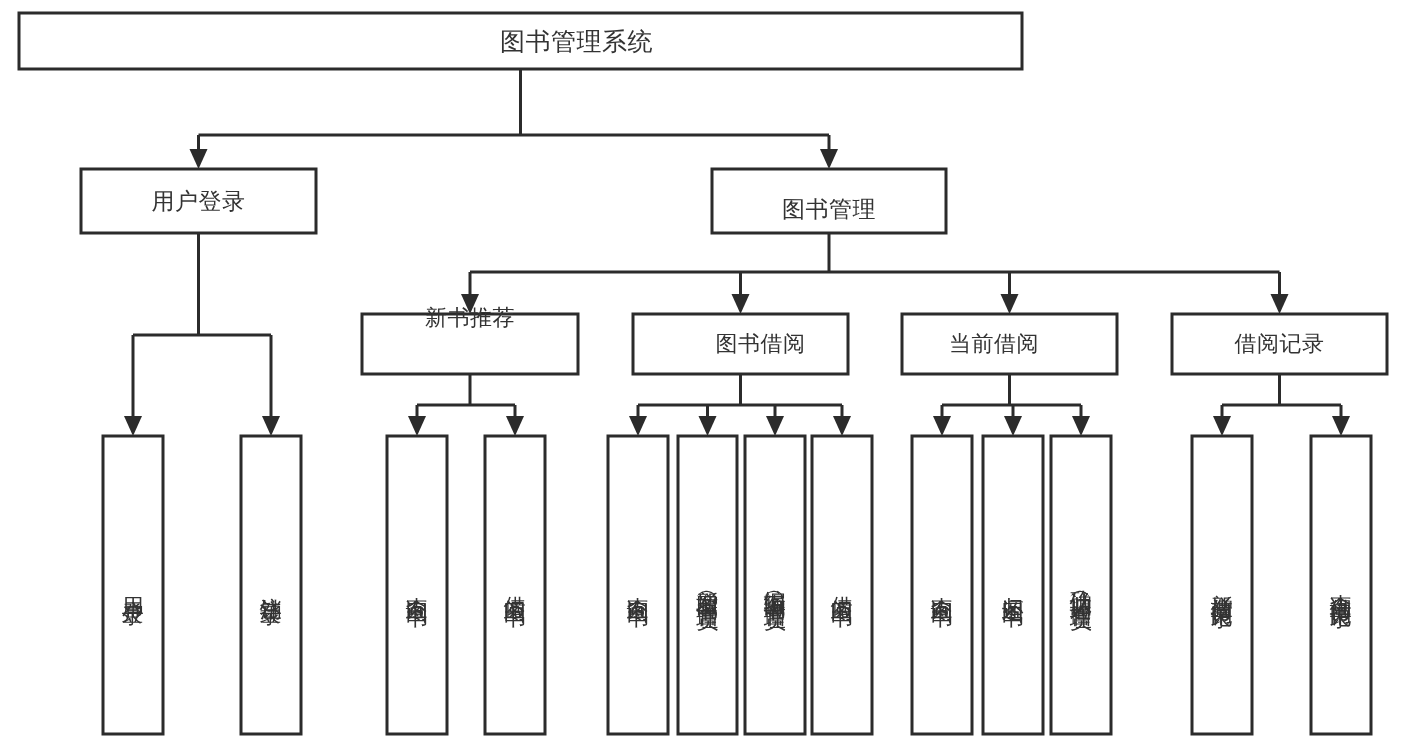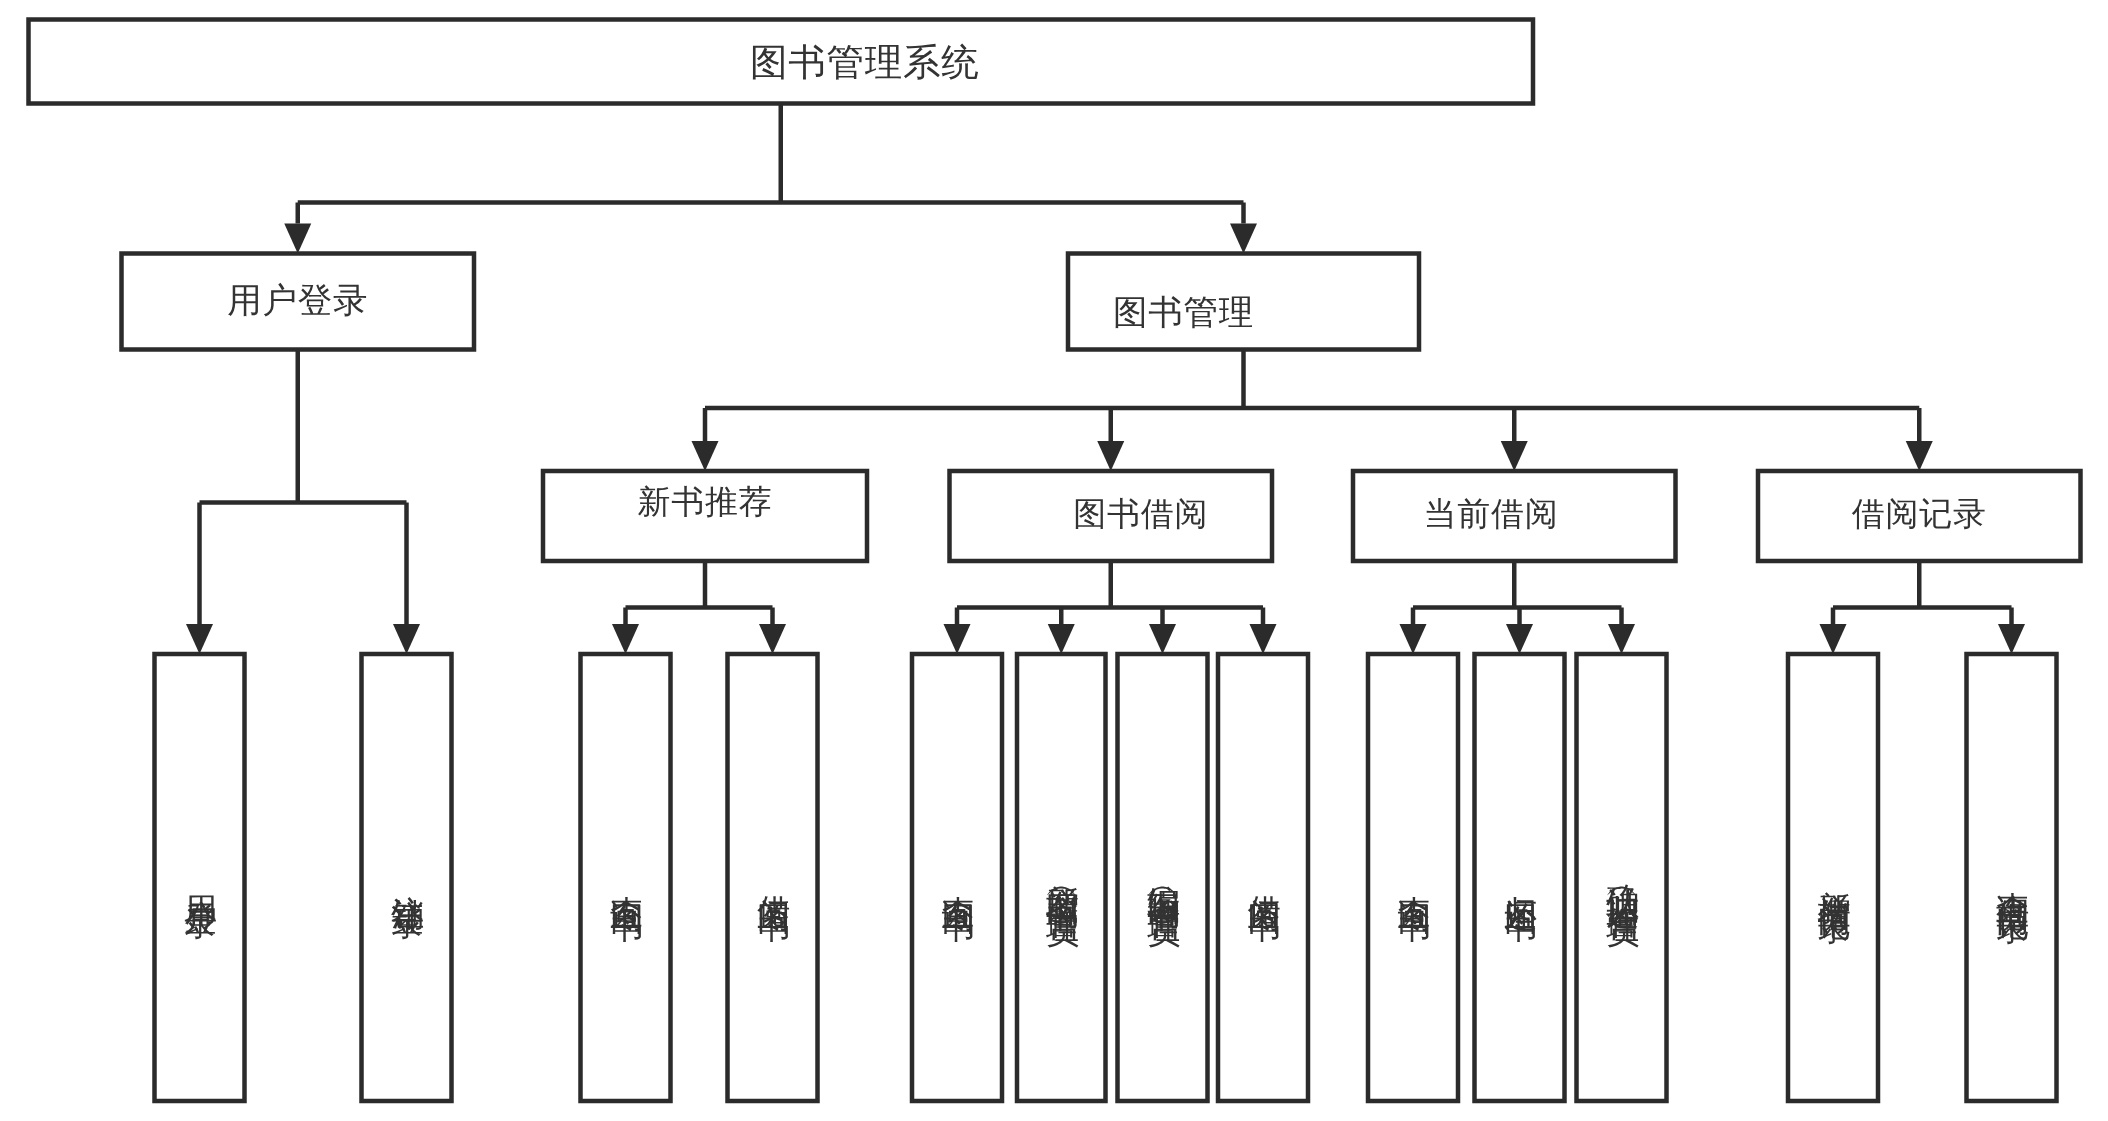--- a/index.html
+++ b/index.html
@@ -155,22 +155,22 @@
         <rect x="983" y="436" width="60" height="298" class="node-box"></rect>
         <rect x="1051" y="436" width="60" height="298" class="node-box"></rect>
         <rect x="1192" y="436" width="60" height="298" class="node-box"></rect>
         <rect x="1311" y="436" width="60" height="298" class="node-box"></rect>
       </g>
   </svg>
 
   <div id="label-layer">
       <div class="node-label horizontal label-root" style="left: 19px; top: 13px; width: 1115px; height: 56px;">图书管理系统</div>
       <div class="node-label horizontal label-l1" style="left: 81px; top: 169px; width: 235px; height: 64px;">用户登录</div>
-      <div class="node-label horizontal label-l1" style="left: 672px; top: 169px; width: 234px; height: 80px;">图书管理</div>
-      <div class="node-label horizontal label-l2" style="left: 362px; top: 314px; width: 216px; height: 44px;">新书推荐</div>
+      <div class="node-label horizontal label-l1" style="left: 712px; top: 169px; width: 234px; height: 80px;">图书管理</div>
+      <div class="node-label horizontal label-l2" style="left: 362px; top: 296px; width: 216px; height: 44px;">新书推荐</div>
       <div class="node-label horizontal label-l2" style="left: 633px; top: 314px; width: 215px; height: 60px; padding-left: 20px;">图书借阅</div>
       <div class="node-label horizontal label-l2" style="left: 902px; top: 314px; width: 184px; height: 60px;">当前借阅</div>
       <div class="node-label horizontal label-l2" style="left: 1172px; top: 314px; width: 215px; height: 60px;">借阅记录</div>
       <div class="node-label vertical label-leaf" style="left: 103px; top: 436px; width: 60px; height: 298px;">用户登录</div>
       <div class="node-label vertical label-leaf" style="left: 241px; top: 436px; width: 60px; height: 298px;">注销登录</div>
       <div class="node-label vertical label-leaf" style="left: 387px; top: 436px; width: 60px; height: 298px;">查询图书</div>
       <div class="node-label vertical label-leaf" style="left: 485px; top: 436px; width: 60px; height: 298px;">借阅图书</div>
       <div class="node-label vertical label-leaf" style="left: 608px; top: 436px; width: 60px; height: 298px;">查询图书</div>
       <div class="node-label vertical label-leaf" style="left: 678px; top: 436px; width: 59px; height: 298px;">新增图书（管理员）</div>
       <div class="node-label vertical label-leaf" style="left: 745px; top: 436px; width: 60px; height: 298px;">编辑图书（管理员）</div>

